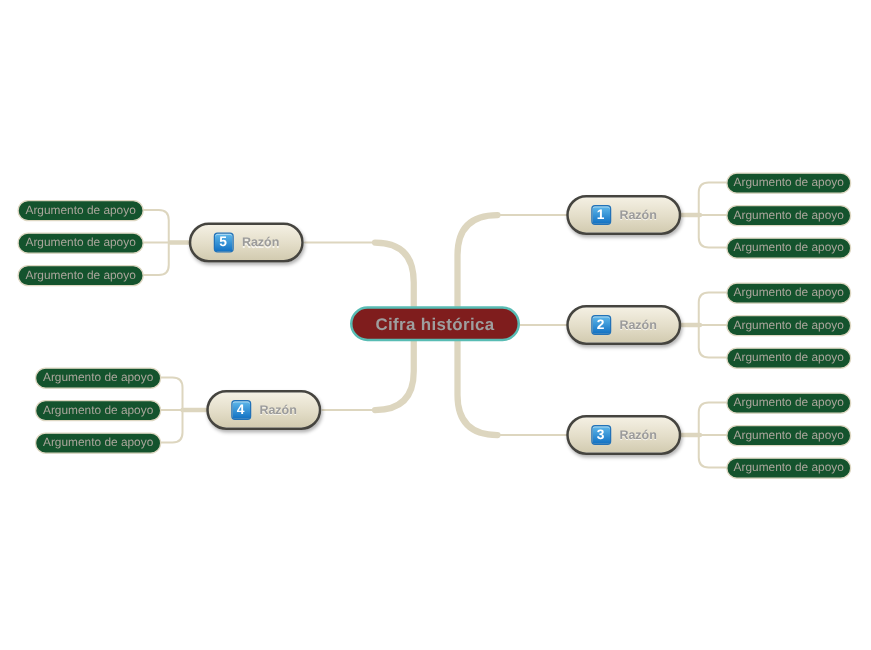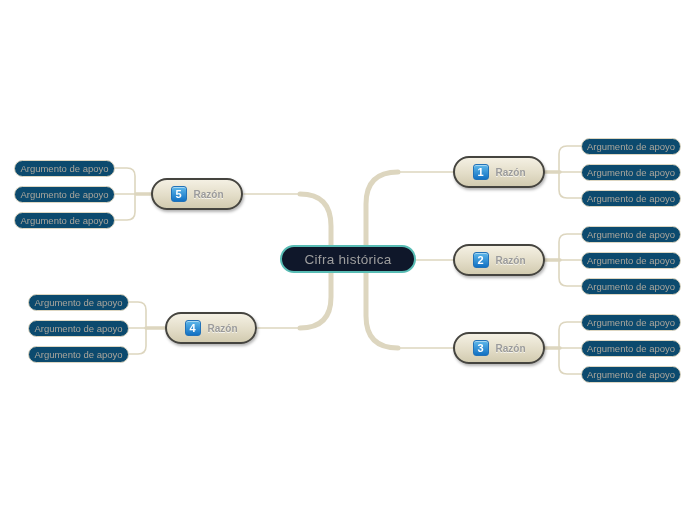--- a/index.html
+++ b/index.html
@@ -12,24 +12,24 @@
   }
   svg.connectors { position:absolute; left:0; top:0; width:697px; height:520px; }
 
   .node {
     position:absolute;
     box-sizing:border-box;
     display:flex; align-items:center; justify-content:center;
   }
   .central {
     width:136px; height:28px;
-    background:#0f172a;
+    background:#7f1d1d;
     border:2px solid #58bcb4;
     border-radius:15px;
-    font-weight:normal; font-size:13.5px; color:#9e9e9e;
+    font-weight:bold; font-size:13.5px; color:#9e9e9e;
     letter-spacing:.3px;
     text-align:center;
   }
   .razon {
     width:92px; height:32px;
     background:linear-gradient(180deg,#f4f0e3 0%,#e3ddc8 55%,#d2cbb0 100%);
     border:2px solid #45443f;
     border-radius:17px;
     box-shadow:1px 2px 3px rgba(0,0,0,.3);
     gap:7px;
@@ -42,21 +42,21 @@
     box-shadow:inset 0 1px 0 rgba(255,255,255,.45);
     color:#ffffff; font-size:11px; font-weight:bold;
     display:flex; align-items:center; justify-content:center;
   }
   .razon-label {
     font-weight:bold; font-size:10px; color:#9b9b9b;
     text-shadow:0 1px 0 rgba(255,255,255,.7);
   }
   .arg {
     width:100px; height:17px;
-    background:#0c4a6e;
+    background:#14532d;
     border:1.5px solid #ded7c2;
     border-radius:9px;
     font-size:9.5px; color:#aba69c;
     white-space:nowrap;
   }
   .arg.left { width:101px; }
 </style>
 </head>
 <body>
 

